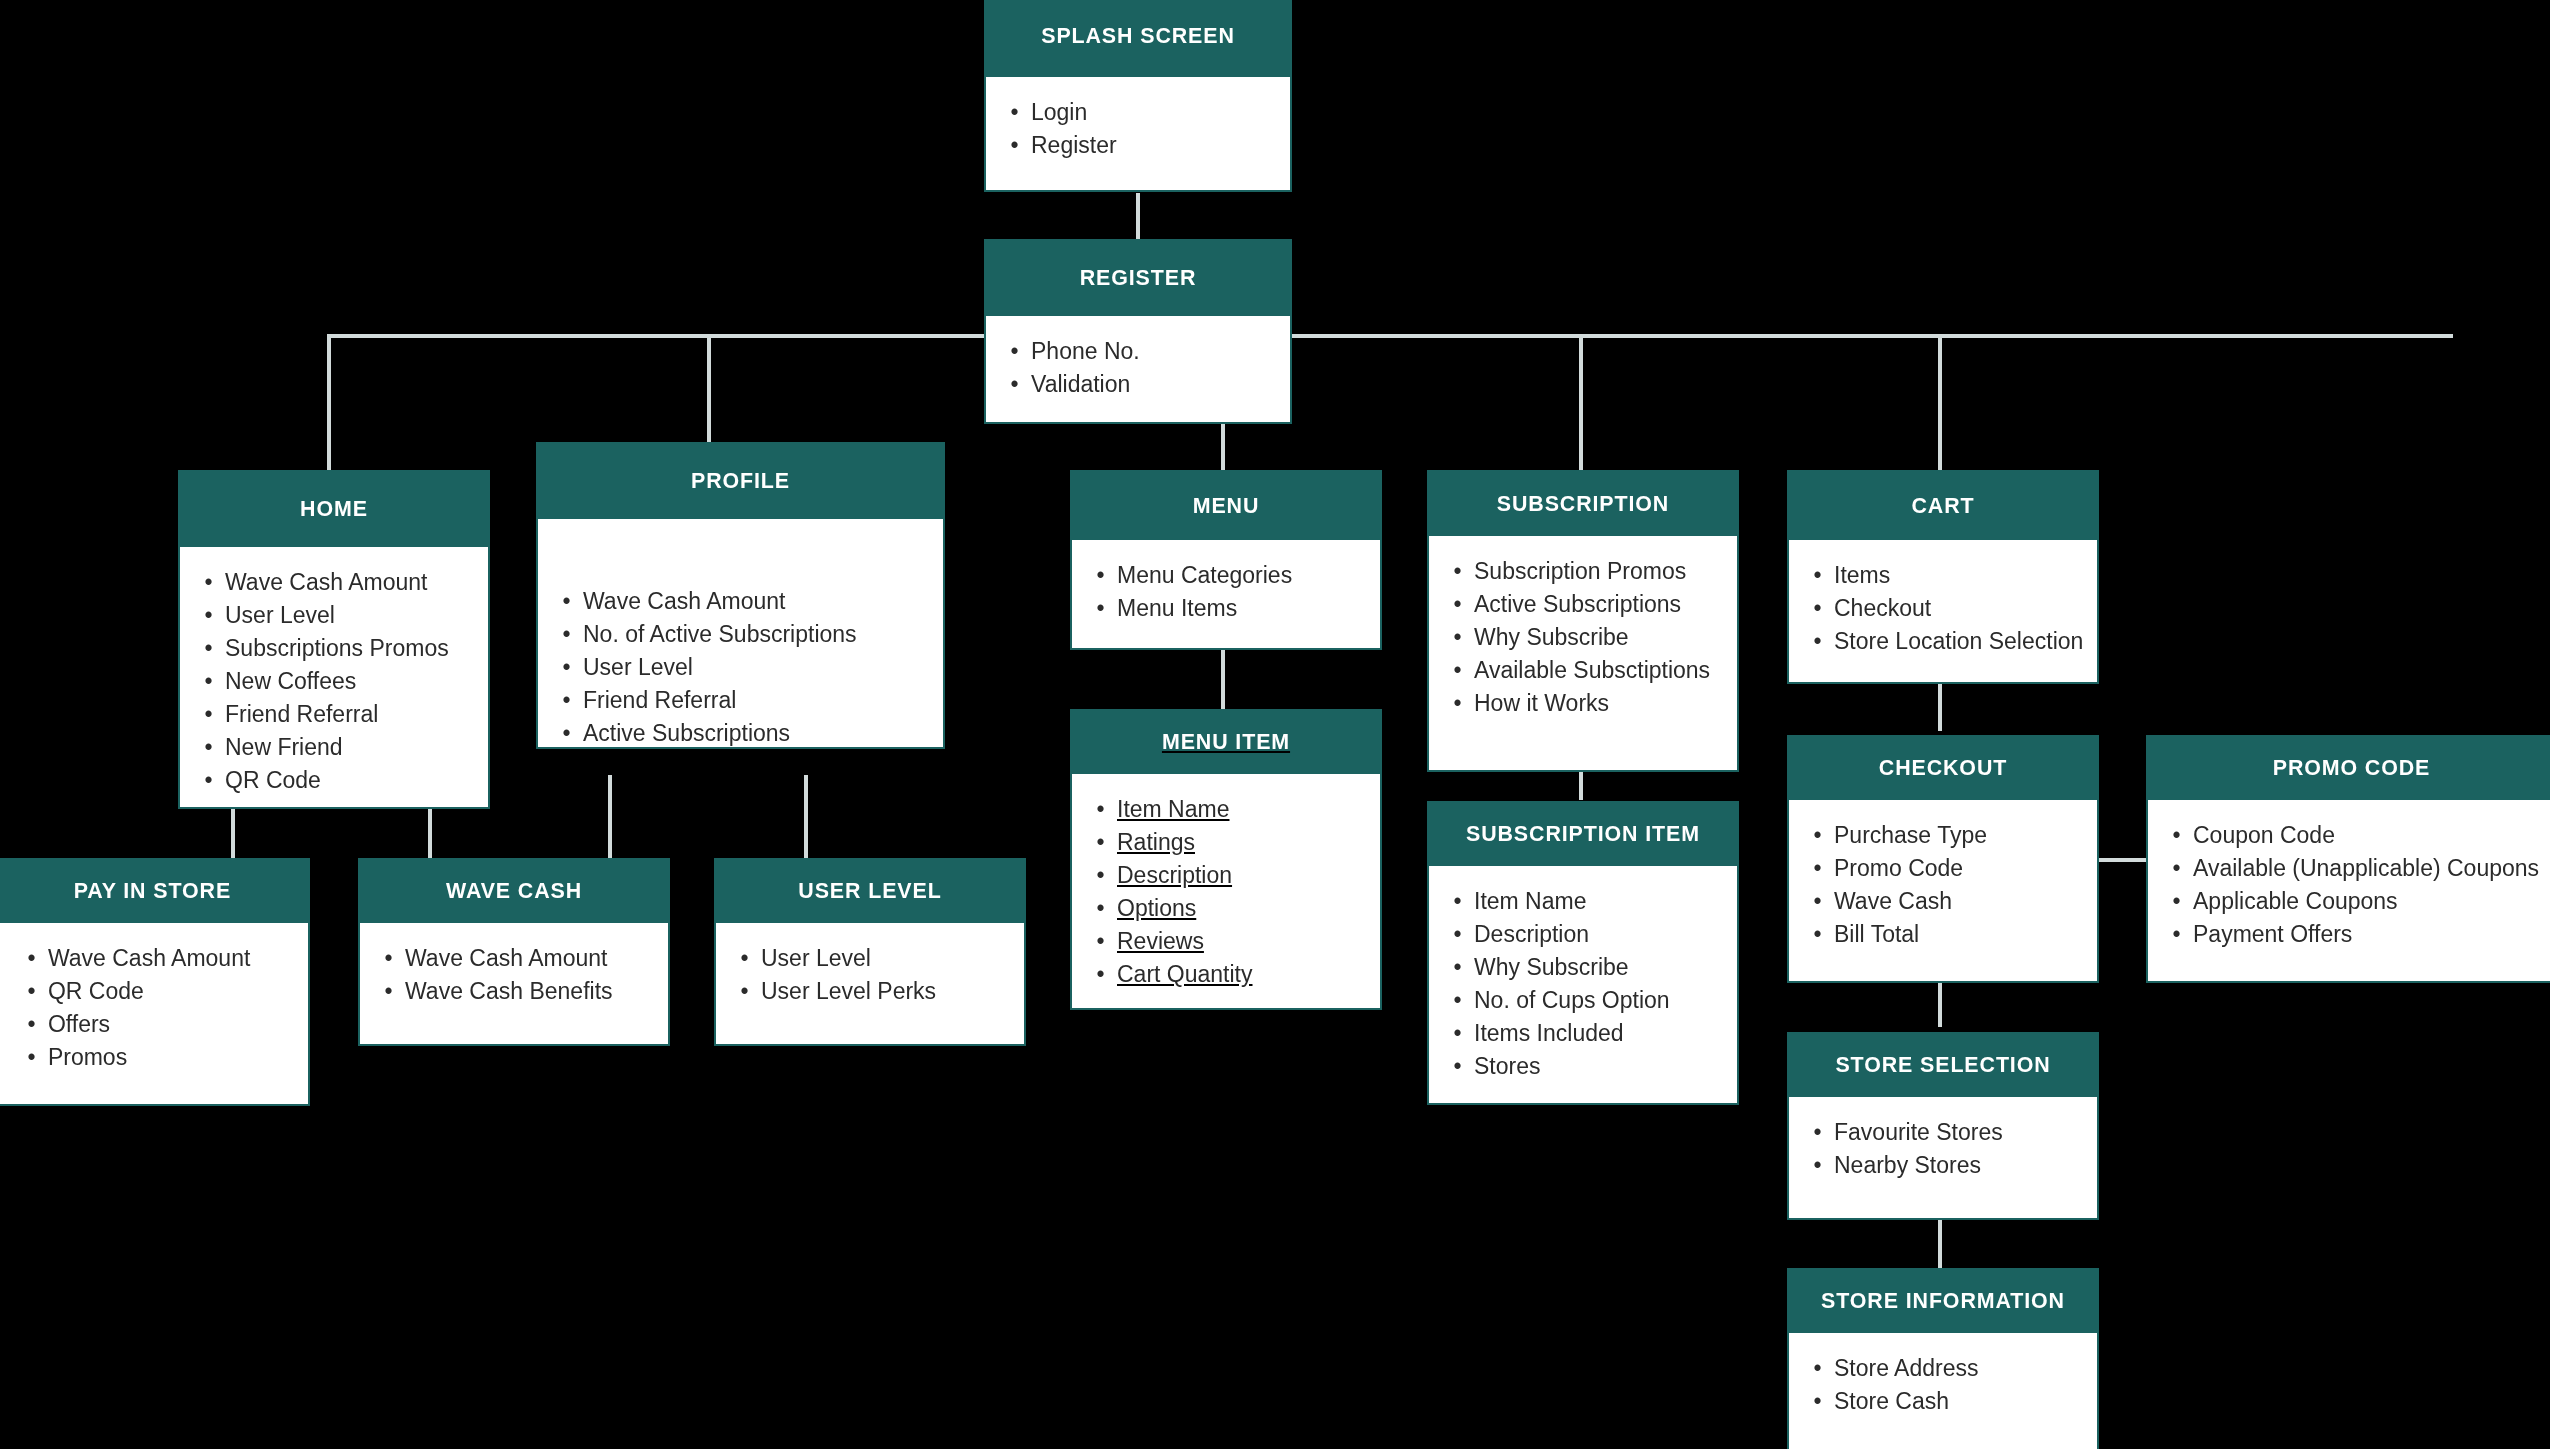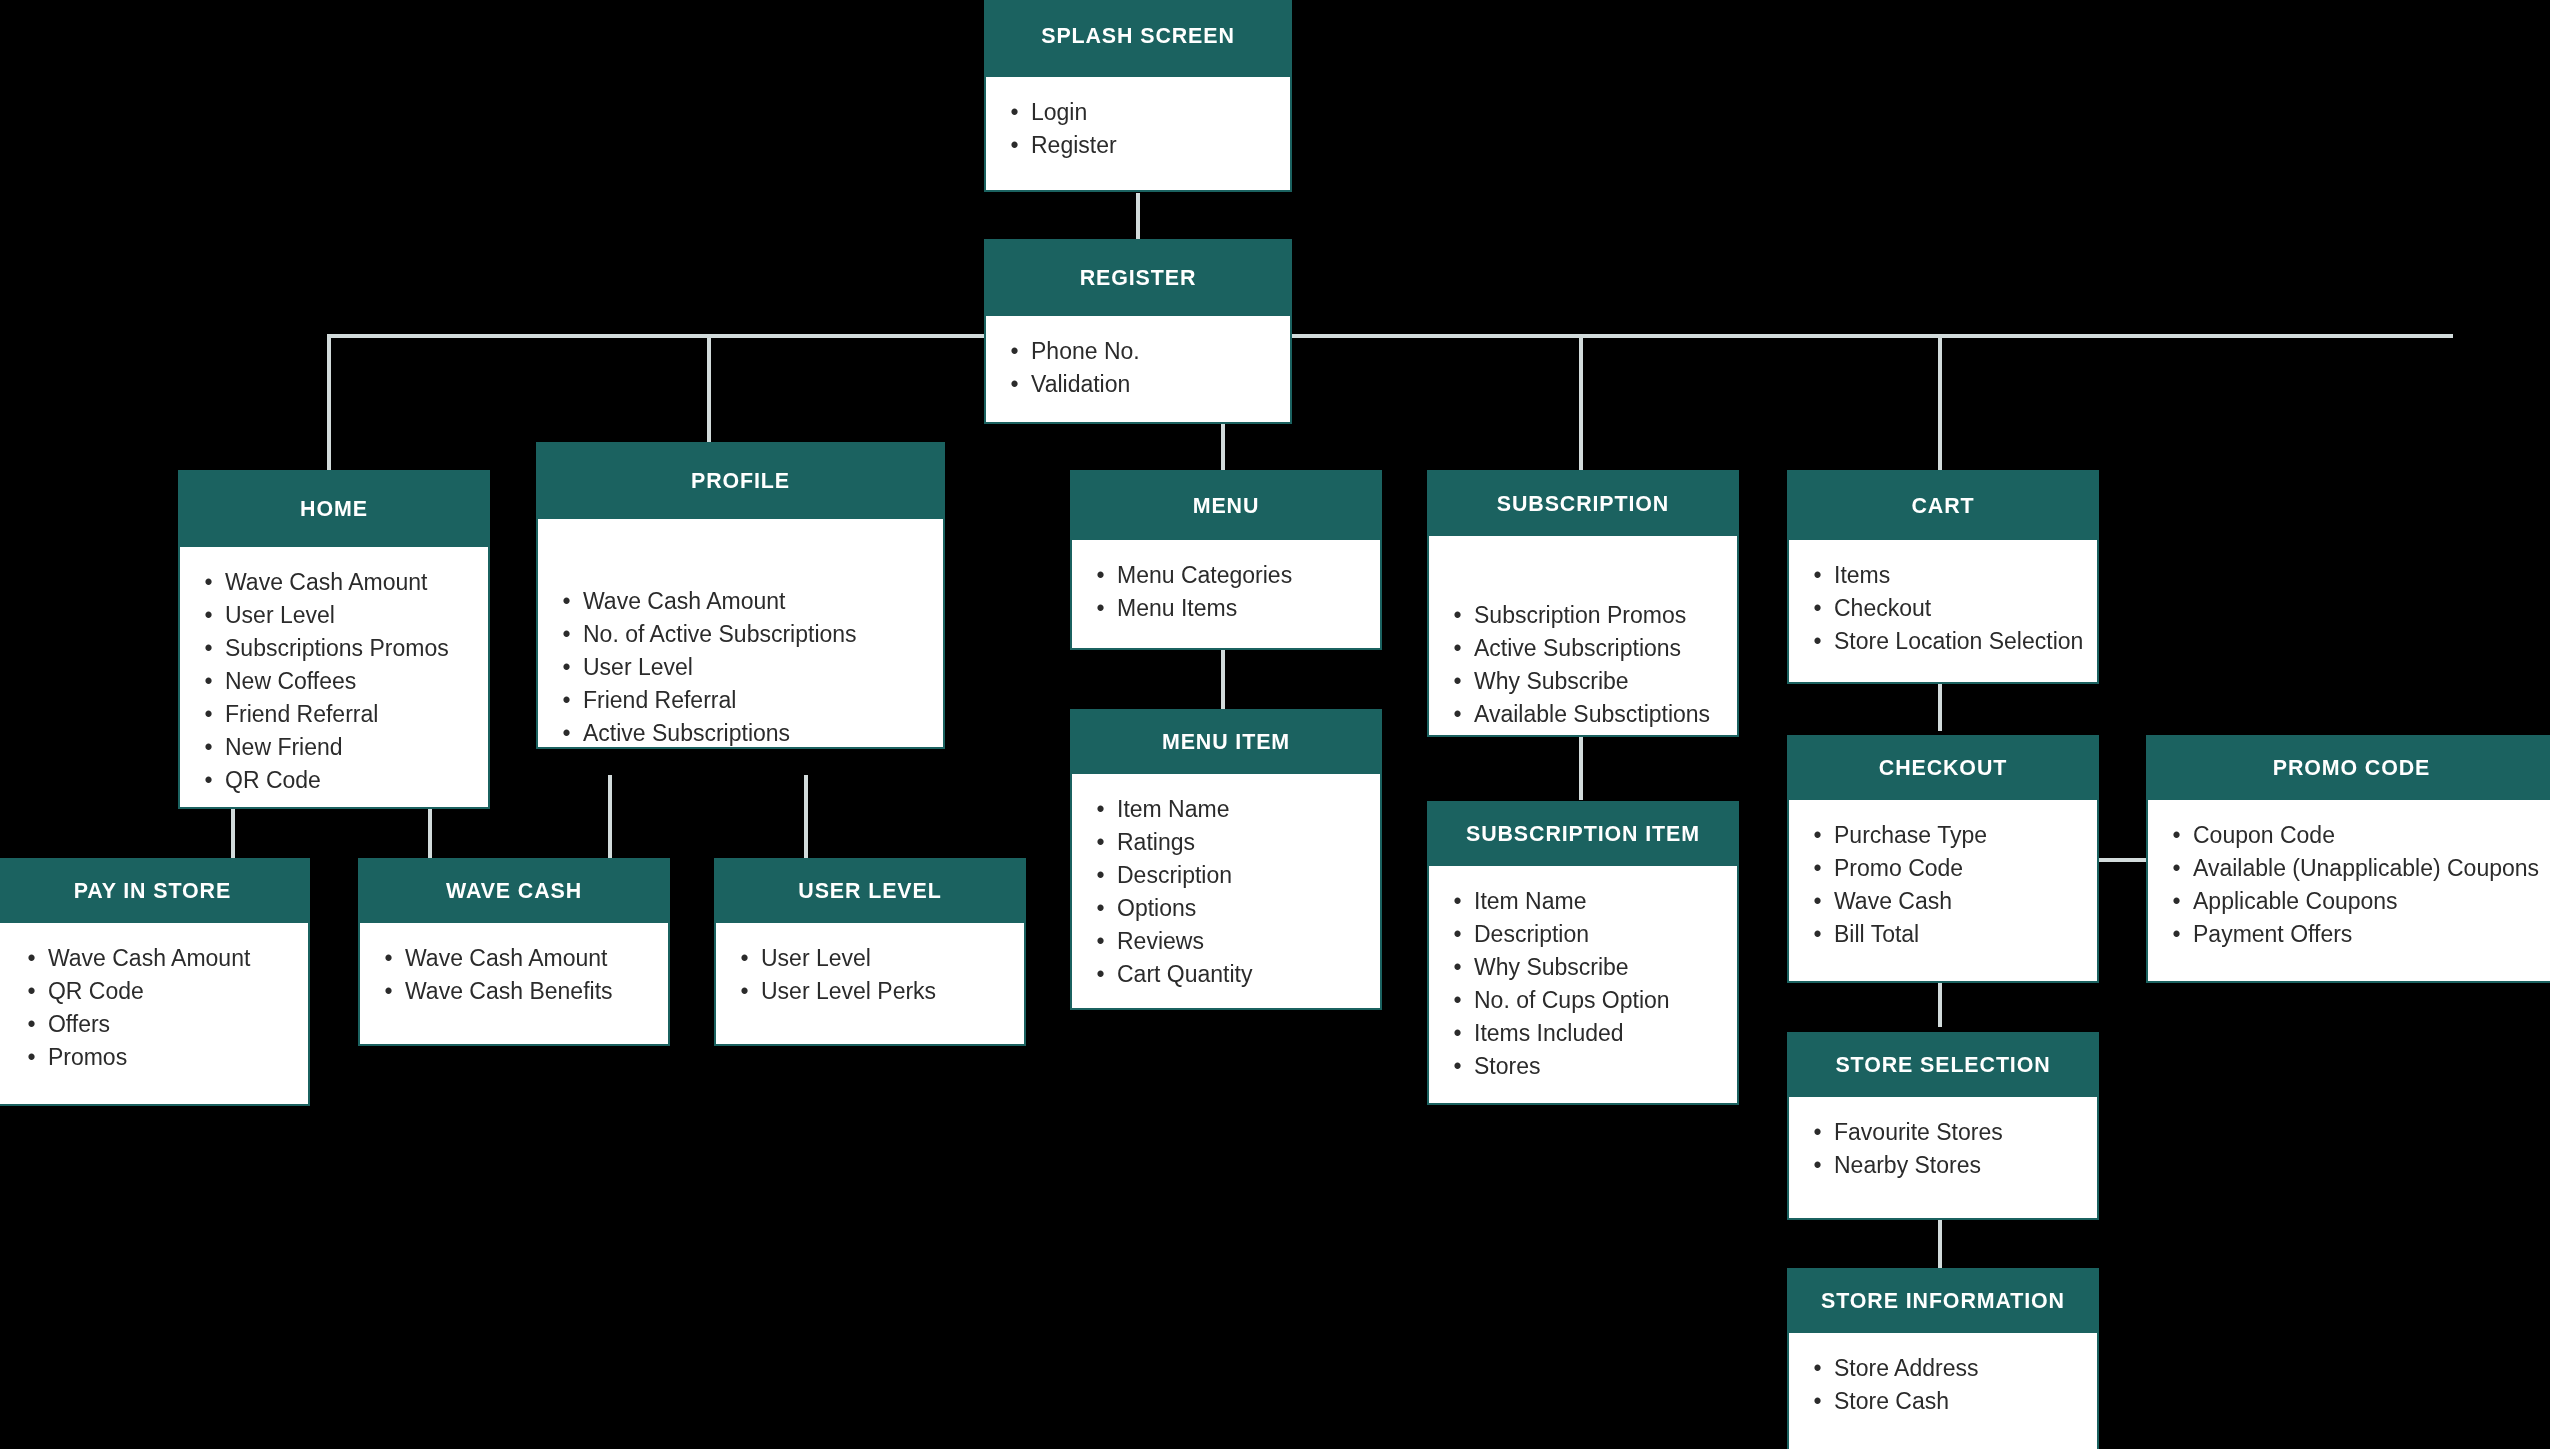--- a/index.html
+++ b/index.html
@@ -148,35 +148,35 @@
   <div class="node" style="left:1070px;top:470px;width:312px;height:180px;">
     <div class="node-header" style="height:68px;">MENU</div>
     <div class="node-body">
       <ul>
         <li>Menu Categories</li>
         <li>Menu Items</li>
       </ul>
     </div>
   </div>
 
-  <div class="node" style="left:1070px;top:709px;width:312px;height:301px;">
+  <div class="node" style="left:1070px;top:709px;width:312px;height:301px;text-decoration:underline;">
     <div class="node-header" style="height:63px;">MENU ITEM</div>
     <div class="node-body">
       <ul>
         <li>Item Name</li>
         <li>Ratings</li>
         <li>Description</li>
         <li>Options</li>
         <li>Reviews</li>
         <li>Cart Quantity</li>
       </ul>
     </div>
   </div>
 
-  <div class="node" style="left:1427px;top:470px;width:312px;height:267px;gap:44px;">
+  <div class="node" style="left:1427px;top:470px;width:312px;height:302px;">
     <div class="node-header" style="height:64px;">SUBSCRIPTION</div>
     <div class="node-body">
       <ul>
         <li>Subscription Promos</li>
         <li>Active Subscriptions</li>
         <li>Why Subscribe</li>
         <li>Available Subsctiptions</li>
         <li>How it Works</li>
       </ul>
     </div>

